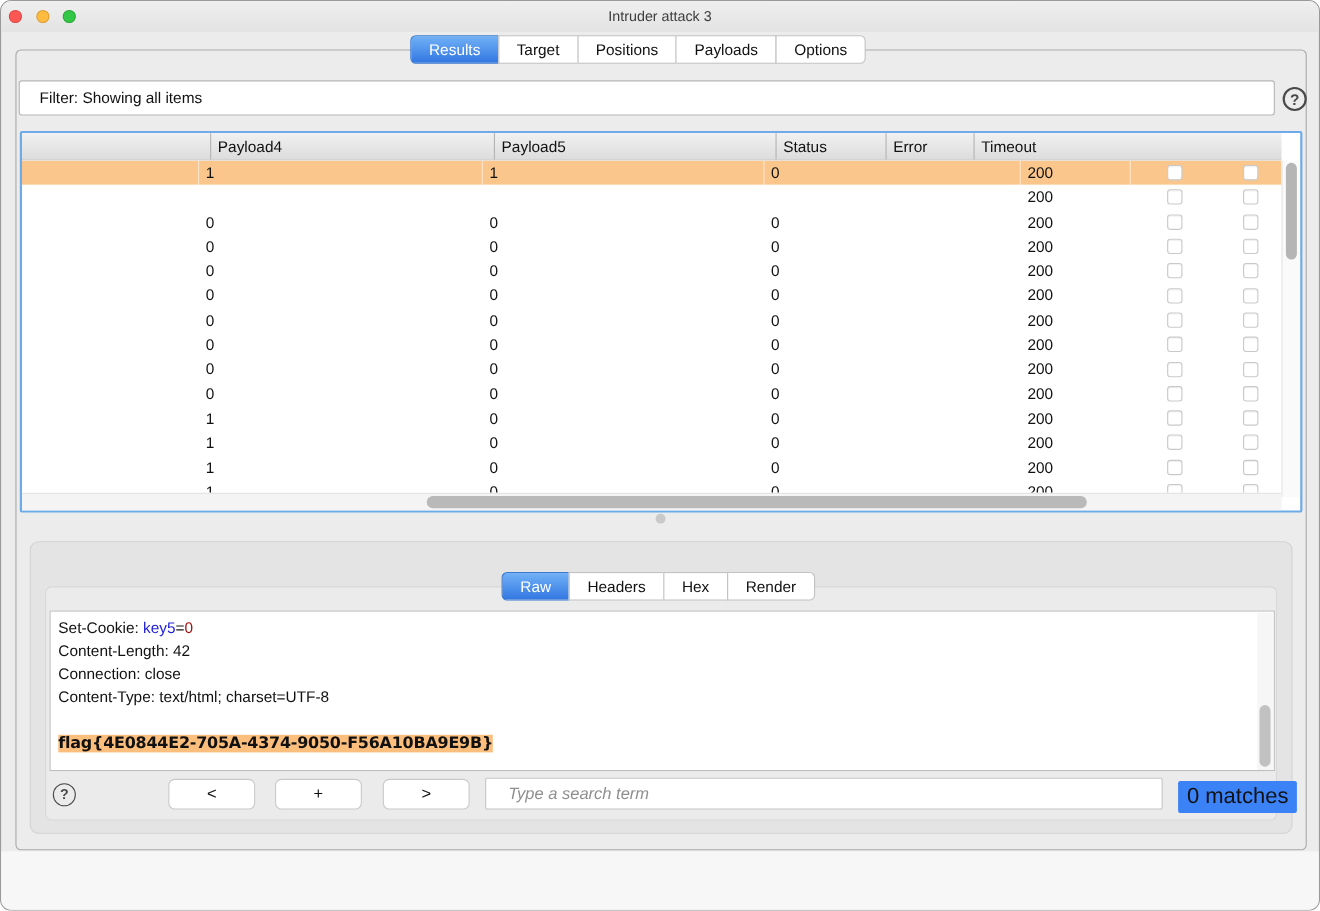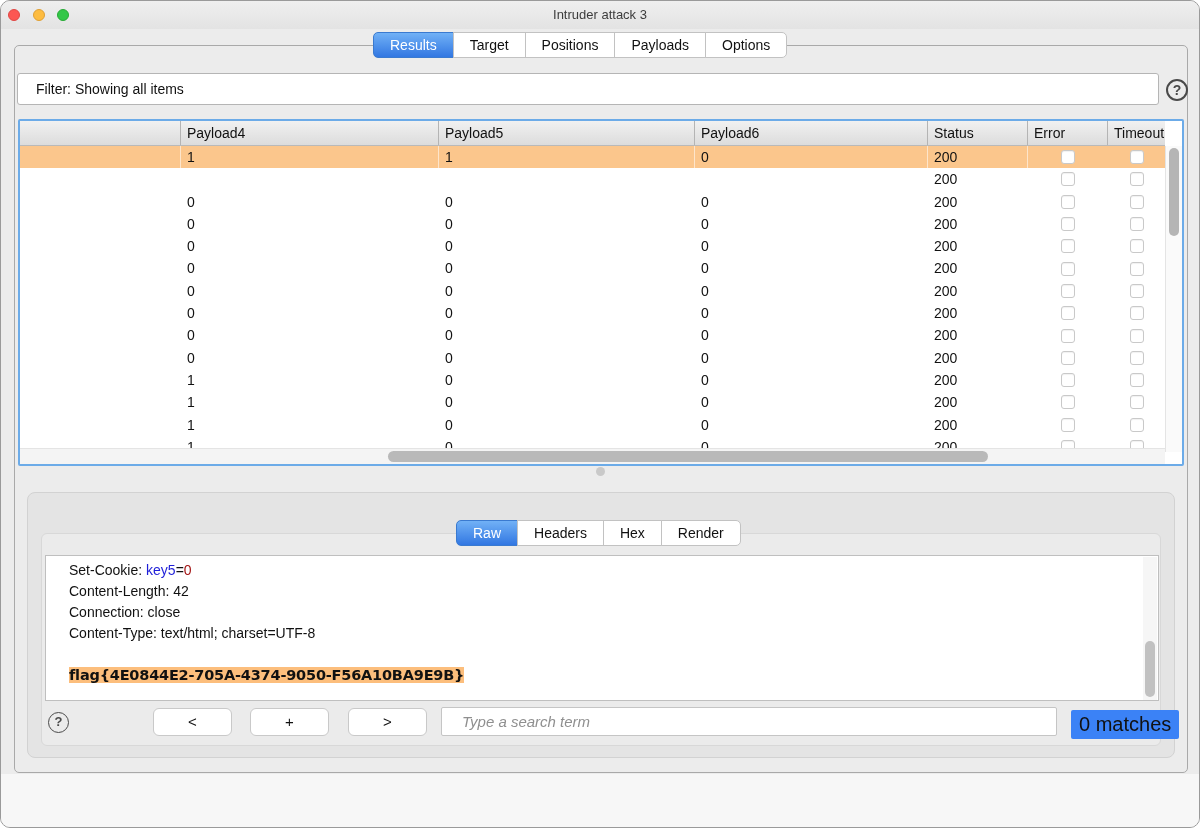--- a/index.html
+++ b/index.html
@@ -36,21 +36,21 @@
                 line-height:30px; padding-left:18px; font-size:14px; color:#111; }
   .help-circle { position:absolute; width:22px; height:22px; border:2px solid #4a4a4a;
                  border-radius:50%; text-align:center; line-height:19px; font-size:14px;
                  font-weight:bold; color:#4a4a4a; background:transparent; }
   .help-top { left:1165px; top:78px; }
 
   
   .table-panel { position:absolute; left:17px; top:118px; width:1166px; height:347px;
                  background:#ffffff; border:2px solid #6cabe8; border-radius:2px; overflow:hidden; }
   .thead { display:flex; height:25px; background:linear-gradient(#f1f1f1,#dcdcdc);
-           border-bottom:1px solid #b9b9b9; width:1145px; }
+           border-bottom:1px solid #b9b9b9; width:1145px;padding-left:11px; }
   .hcell { font-size:14px; color:#111; line-height:24px; padding-left:6px;
            border-right:1px solid #b4b4b4; overflow:hidden; white-space:nowrap; flex:none; }
   .c0 { width:161px; } .c1 { width:258px; } .c2 { width:256px; } .c3 { width:233px; }
   .c4 { width:100px; } .cerr { width:80px; } .ctim { width:57px; border-right:none; }
 
   .tbody { position:relative; width:1145px; height:302px; overflow:hidden; background:#fff; }
   .trow { display:flex; height:22.3px; background:#ffffff; }
   .trow.selected { background:#fbc68c; }
   .tcell { font-size:14px; color:#111; line-height:22px; padding-left:6px; flex:none;
            overflow:hidden; white-space:nowrap; }
@@ -75,21 +75,21 @@
   .panel-a { position:absolute; left:26px; top:491px; width:1148px; height:266px;
              background:#e4e4e4; border:1px solid #d2d2d2; border-radius:8px; }
   .panel-b { position:absolute; left:40px; top:532px; width:1120px; height:213px;
              background:#ebebeb; border:1px solid #d8d8d8; border-radius:6px; }
 
   .msg-tabs  { left:505px; top:478px; }
   .view-tabs { left:455px; top:519px; }
 
   .textarea { position:absolute; left:44px; top:554px; width:1114px; height:146px;
               background:#ffffff; border:1px solid #bfbfbf; overflow:hidden; }
-  .resp-text { position:absolute; left:16px; top:4px; width:1094px; padding-left:7px;
+  .resp-text { position:absolute; left:0; top:4px; width:1094px; padding-left:7px;
                font-family:"DejaVu Sans Mono","Liberation Mono",monospace;
                font-size:14px; line-height:21px; color:#111; white-space:pre; }
   .flag-highlight { background:#fcbe7c; font-weight:bold;
                     font-family:"DejaVu Sans","Liberation Sans",sans-serif;
                     font-size:14.5px; letter-spacing:-0.2px; }
   .resp-vscroll { position:absolute; right:1px; top:1px; width:14px; height:143px;
                   background:#f6f6f6; }
   .resp-vthumb { position:absolute; left:2px; top:84px; width:10px; height:56px;
                  background:#c1c1c1; border-radius:5px; }
 
@@ -133,21 +133,20 @@
   </div>
 
   <div class="filter-bar">Filter: Showing all items</div>
   <div class="help-circle help-top">?</div>
 
   <div class="table-panel">
     <div class="thead">
       <div class="hcell c0"></div>
       <div class="hcell c1">Payload4</div>
       <div class="hcell c2">Payload5</div>
-      <div class="hcell c3">Payload6</div>
       <div class="hcell c4">Status</div>
       <div class="hcell cerr">Error</div>
       <div class="hcell ctim">Timeout</div>
     </div>
     <div class="tbody">
         <div class="trow selected">
           <div class="tcell c0"></div>
           <div class="tcell c1">1</div>
           <div class="tcell c2">1</div>
           <div class="tcell c3">0</div>

